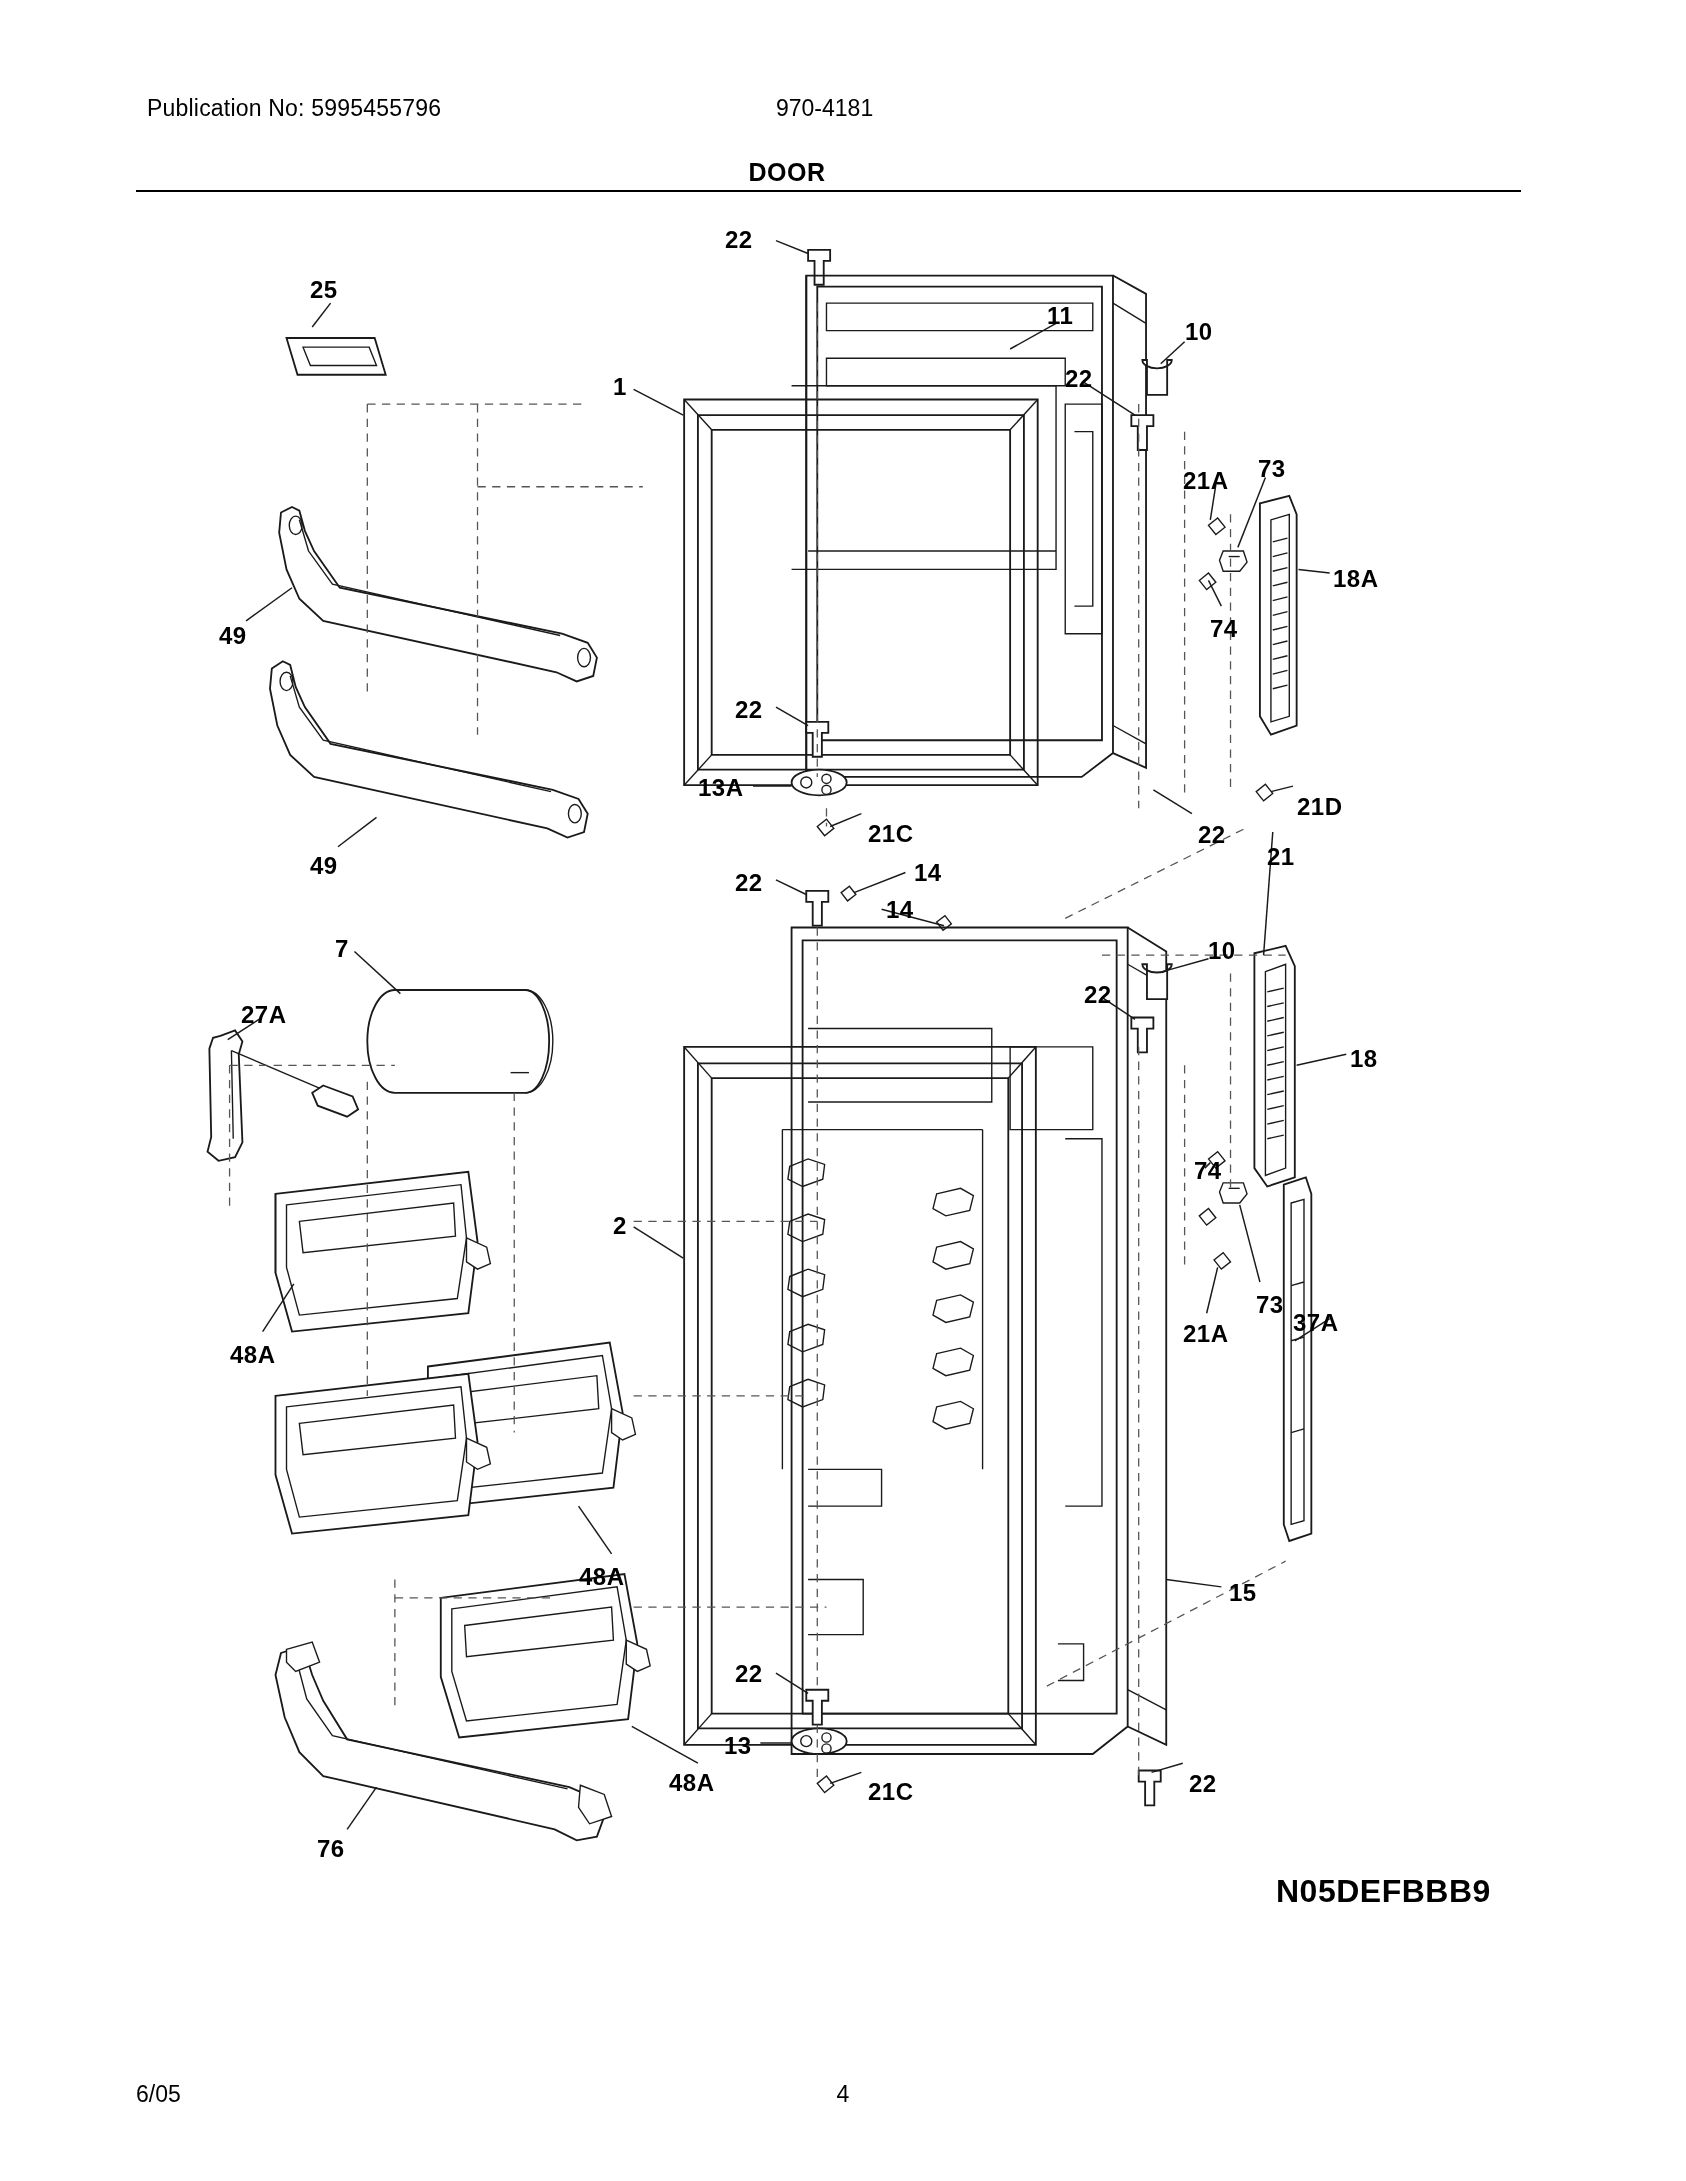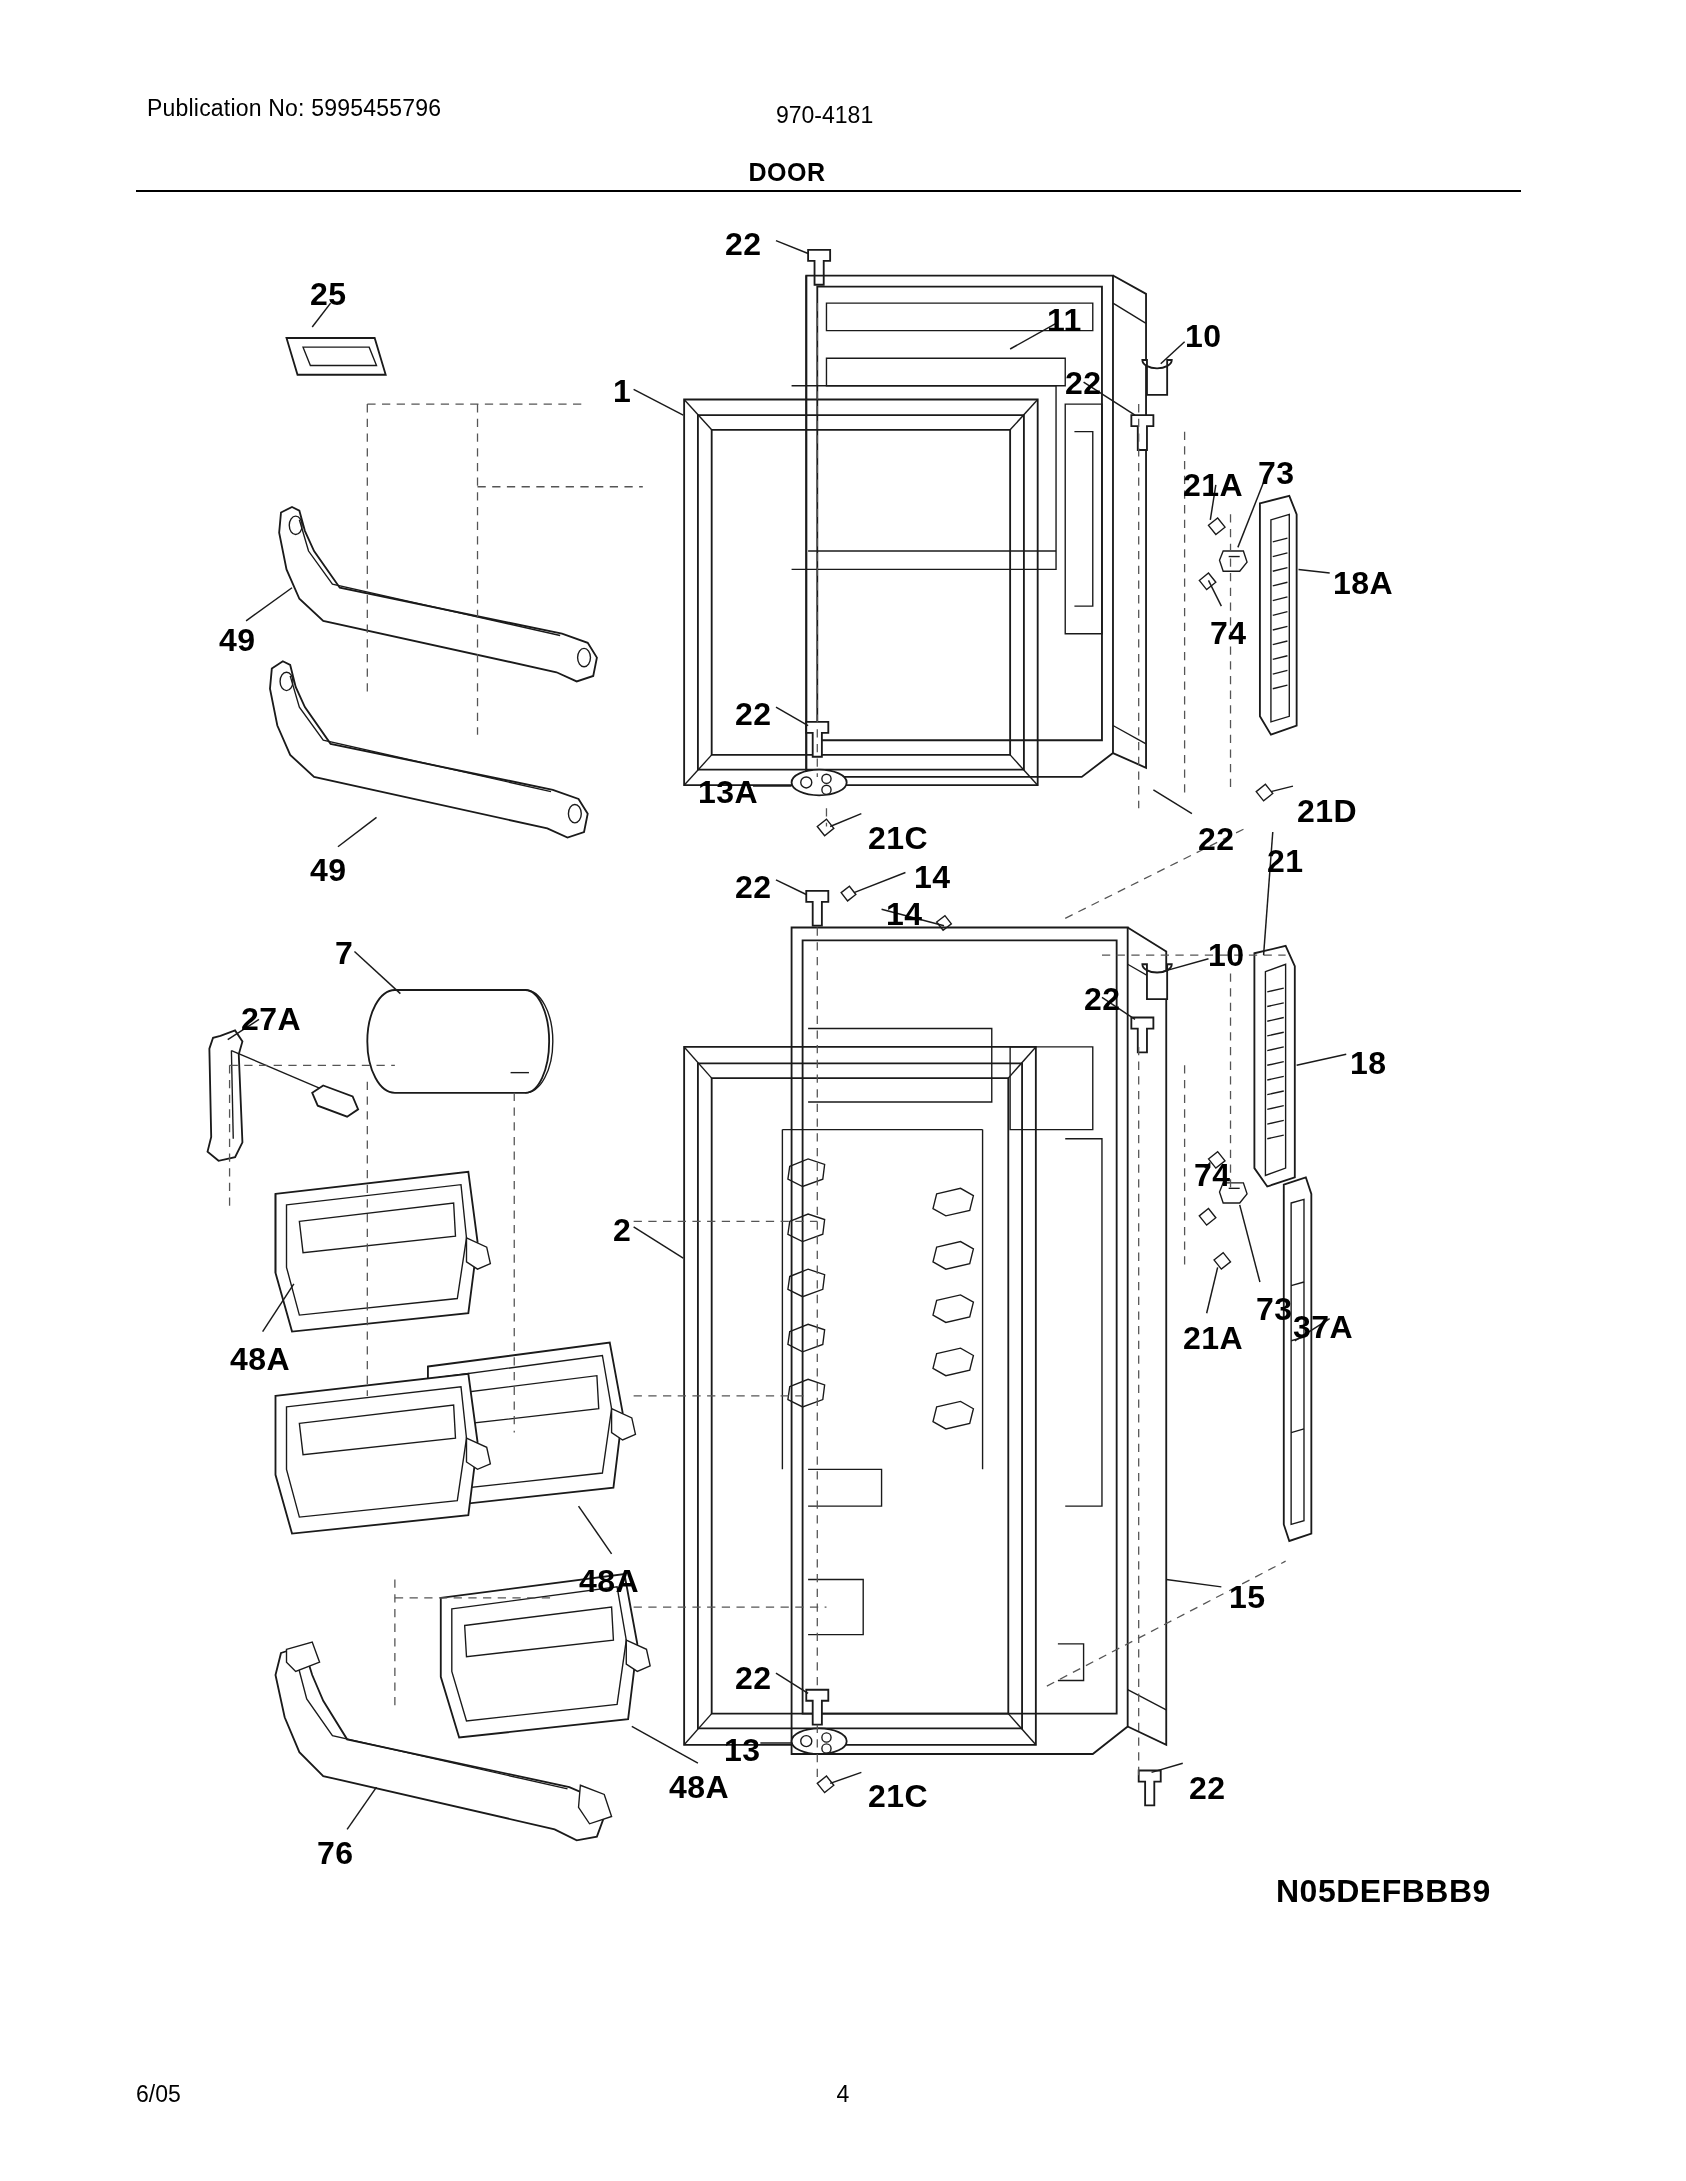--- a/index.html
+++ b/index.html
@@ -30,21 +30,20 @@
     font-size: 23px;
     letter-spacing: 0.2px;
     white-space: nowrap;
   }
   .hdr-code {
     position: absolute;
     left: 776px;
     top: 95px;
     font-size: 23px;
     white-space: nowrap;
-    margin-top: 7px;
   }
   .hdr-title {
     position: absolute;
     left: 0;
     top: 158px;
     width: 1574px;
     text-align: center;
     font-size: 25px;
     font-weight: bold;
     letter-spacing: 0.5px;
@@ -76,21 +75,21 @@
     position: absolute;
     left: 1276px;
     top: 1873px;
     font-size: 32px;
     font-weight: bold;
     letter-spacing: 0.5px;
   }
   
   .callout {
     position: absolute;
-    font-size: 32px;
+    font-size: 24px;
     font-weight: bold;
     letter-spacing: 0.5px;
     white-space: nowrap;
     line-height: 1;
   }
   
   svg.art {
     position: absolute;
     left: 0;
     top: 0;

